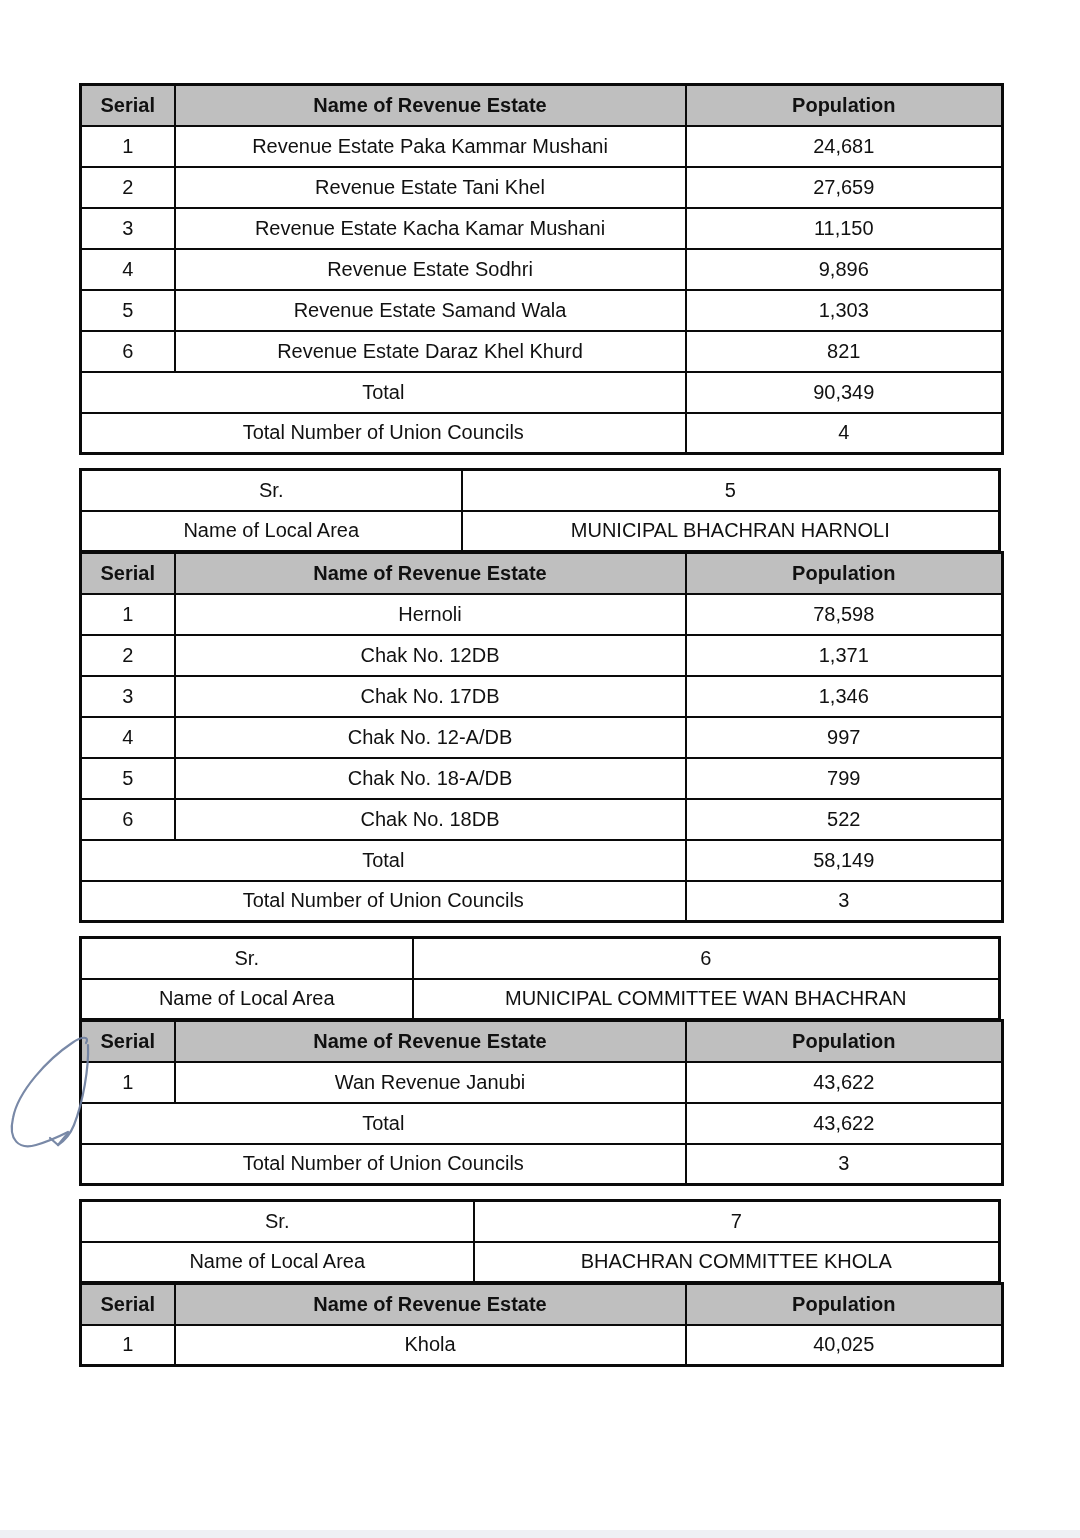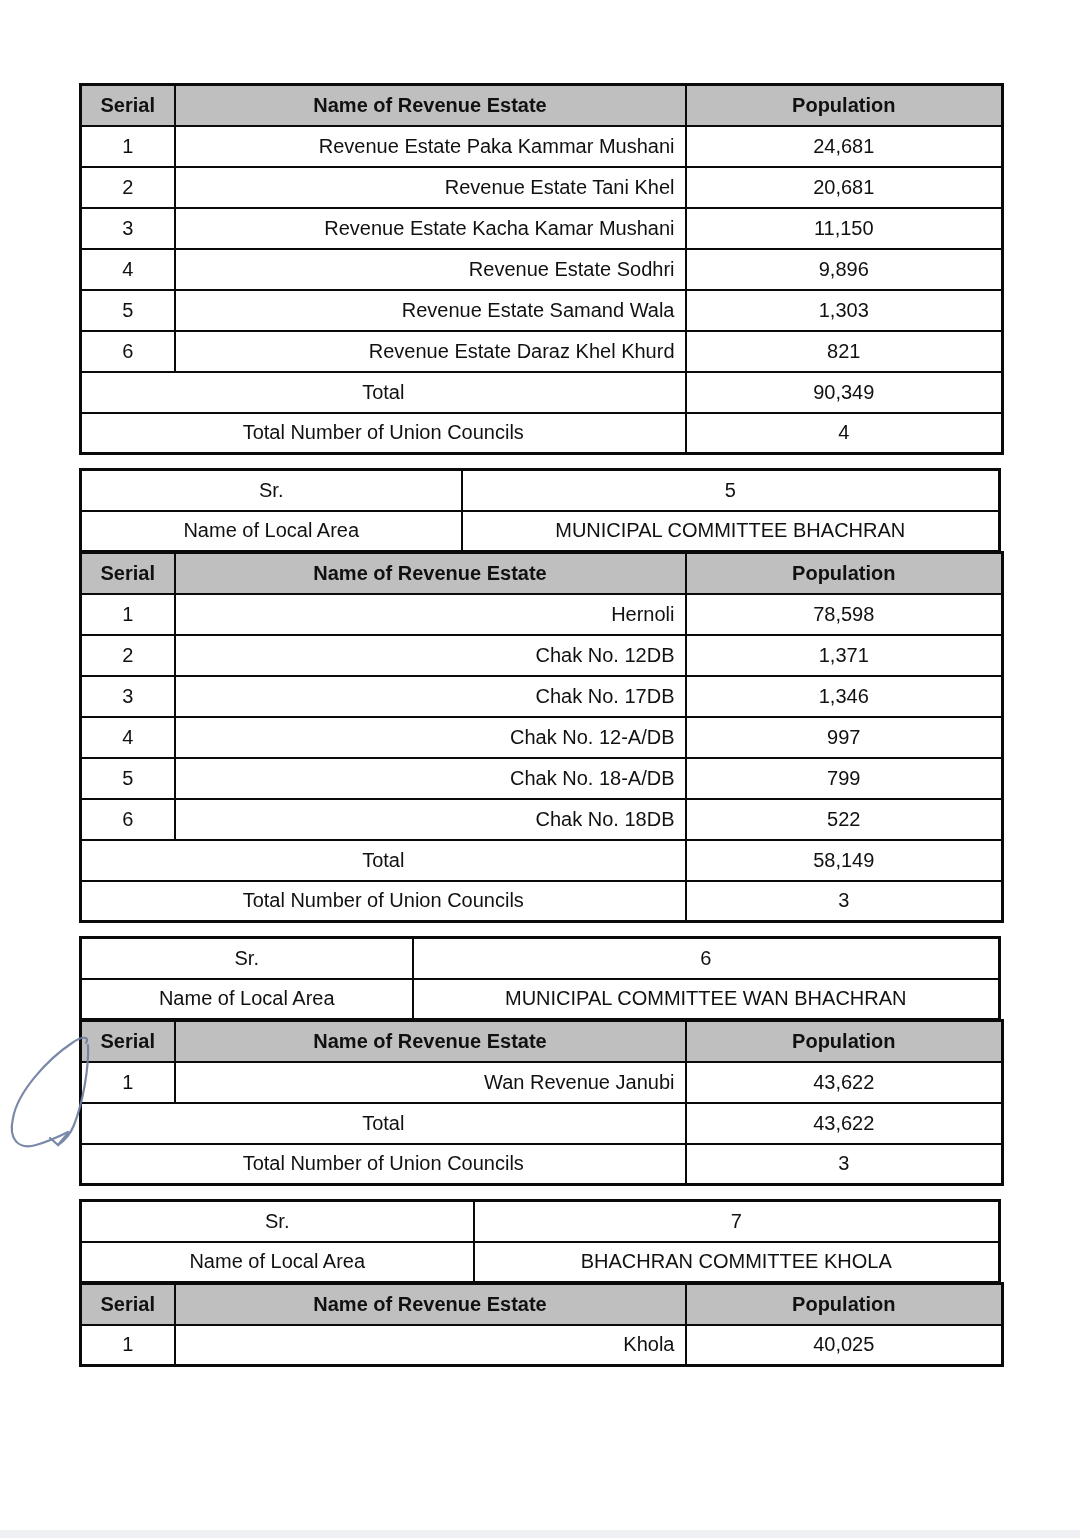--- a/index.html
+++ b/index.html
@@ -31,21 +31,21 @@
     background: #fff;
     overflow: hidden;
     white-space: nowrap;
   }
   table.main { margin-top: -3px; }
   .group > table.meta + table.main { margin-top: -2px; }
 
   td.gray { background: #bfbfbf; }
   td.bold { font-weight: normal; }
   td.center { text-align: center; }
-  td.left { text-align: right; }
+  td.left { text-align: center; }
 
   tr.hdr td { background: #bfbfbf; font-weight: bold; text-align: center; }
 
   
   col.c-serial { width: 94px; }
   col.c-name   { width: 511px; }
   col.c-pop    { width: 317px; }
 
   
   col.meta-left-2 { width: 381px; }
@@ -96,21 +96,21 @@
           <td>Population</td>
         </tr>
         <tr>
           <td class="center">1</td>
           <td class="left">Revenue Estate Paka Kammar Mushani</td>
           <td class="center">24,681</td>
         </tr>
         <tr>
           <td class="center">2</td>
           <td class="left">Revenue Estate Tani Khel</td>
-          <td class="center">20,681</td>
+          <td class="center">27,659</td>
         </tr>
         <tr>
           <td class="center">3</td>
           <td class="left">Revenue Estate Kacha Kamar Mushani</td>
           <td class="center">11,150</td>
         </tr>
         <tr>
           <td class="center">4</td>
           <td class="left">Revenue Estate Sodhri</td>
           <td class="center">9,896</td>
@@ -143,21 +143,21 @@
             <col class="meta-left-2">
             <col>
           </colgroup>
         <tbody>
             <tr>
           <td class="gray bold center">Sr.</td>
           <td class="center">5</td>
         </tr>
         <tr>
           <td class="gray bold center">Name of Local Area</td>
-          <td class="center">MUNICIPAL COMMITTEE BHACHRAN</td>
+          <td class="center">MUNICIPAL BHACHRAN HARNOLI</td>
         </tr>
       </tbody>
         </table>
       <table class="tbl main">
         <colgroup>
             <col class="c-serial">
             <col class="c-name">
             <col class="c-pop">
           </colgroup>
         <tbody>

